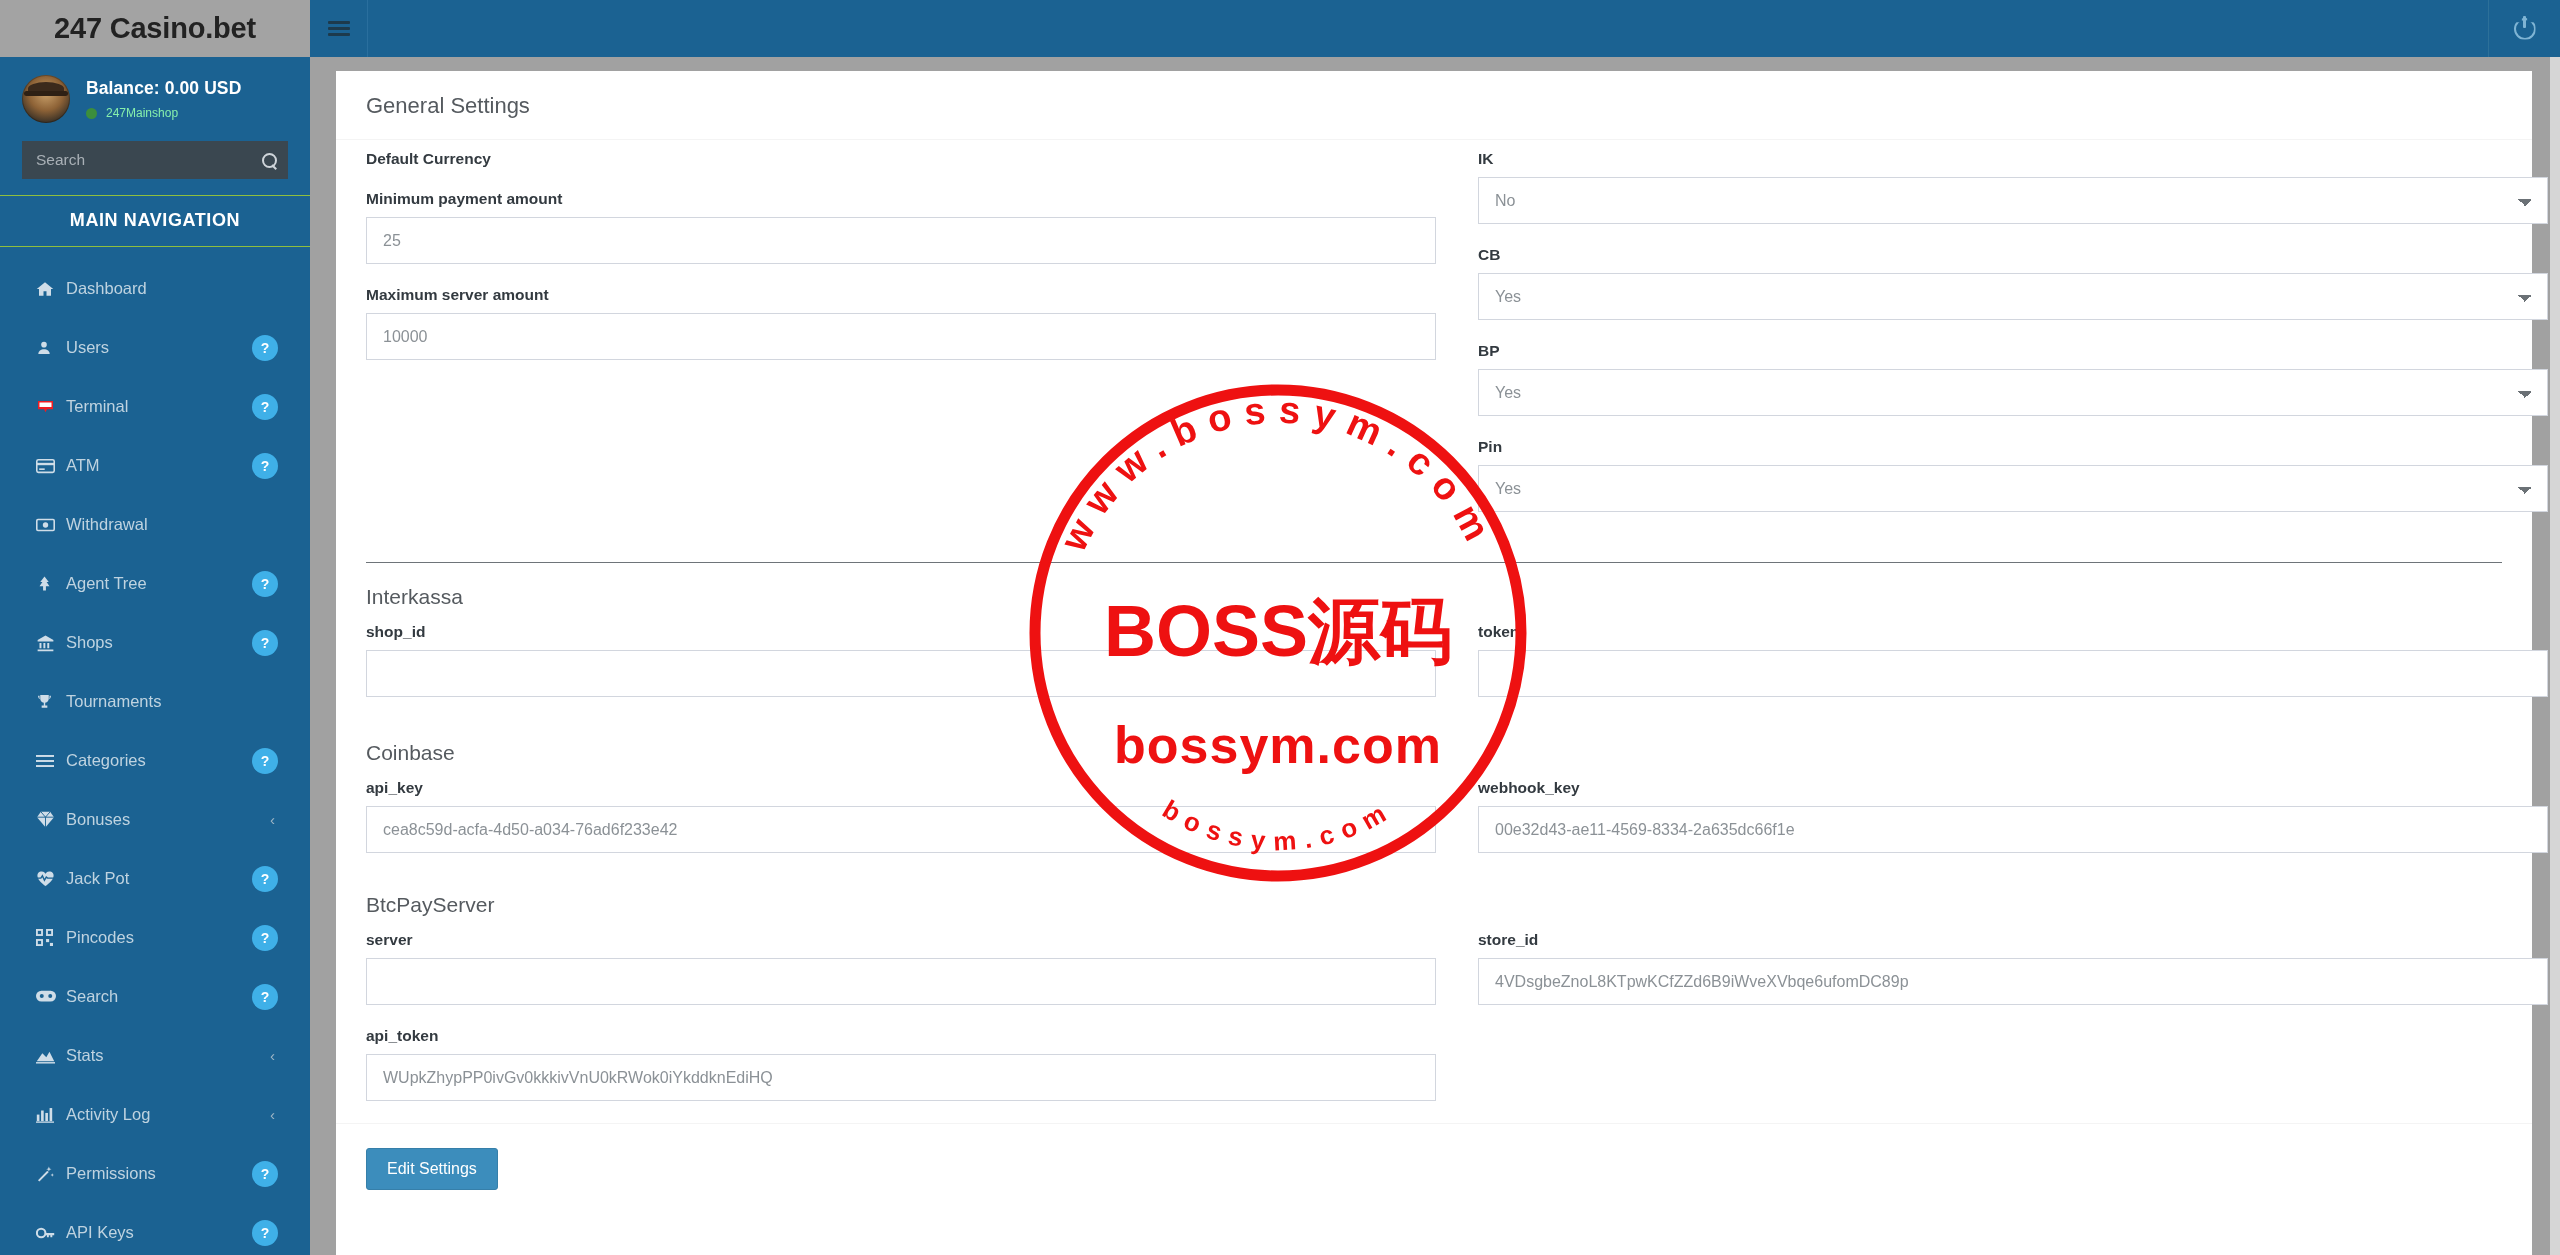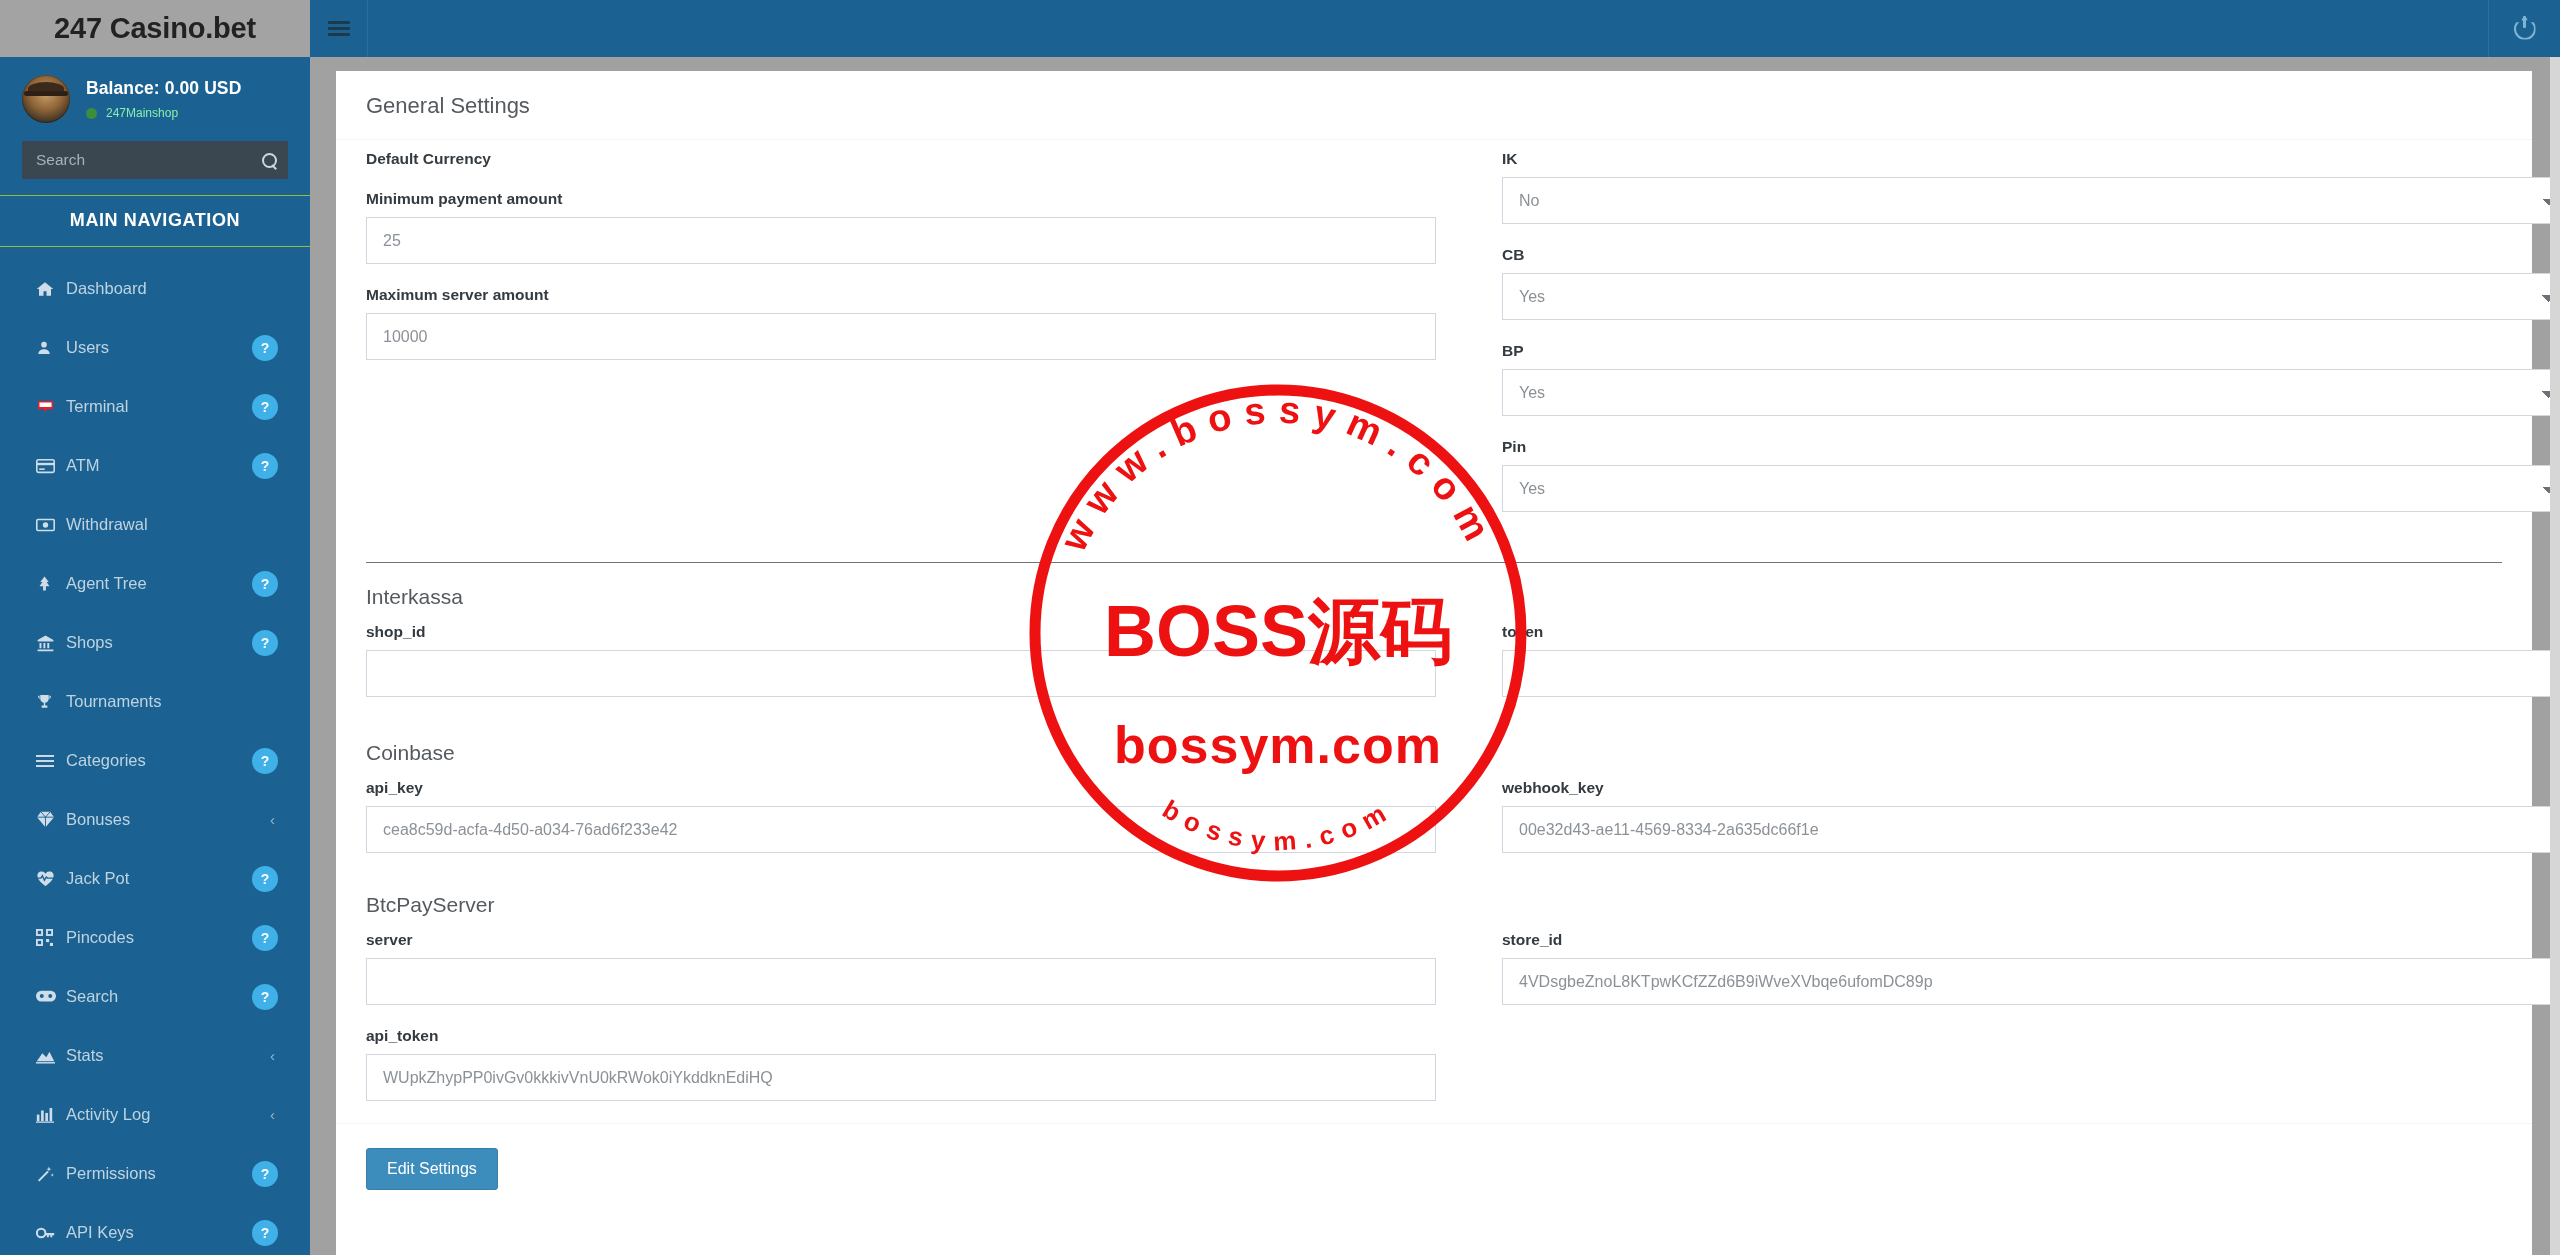--- a/index.html
+++ b/index.html
@@ -149,21 +149,21 @@
     position: absolute; left: 26px; top: 14px; width: 2196px; min-height: 1184px;
     background: #ffffff;
   }
   .box-header {
     padding: 22px 30px 20px 30px;
     border-bottom: 1px solid #f4f4f4;
   }
   .box-title { font-size: 22px; color: #555a5f; font-weight: normal; }
   .box-body { padding: 10px 30px 0 30px; position: relative; }
 
-  .row { display: flex; gap: 66px; }
+  .row { display: flex; gap: 42px; }
   .col { width: 1070px; flex: 0 0 1070px; }
 
   .form-group { margin-bottom: 22px; }
   .form-label {
     display: block; font-size: 15.5px; font-weight: bold; color: #333a40; margin-bottom: 9px;
   }
   .form-control {
     width: 100%; height: 47px; border: 1px solid #d2d6de; background: #ffffff;
     font-size: 16px; color: #8b9196; padding: 0 16px; outline: none;
     font-family: "Liberation Sans", sans-serif; border-radius: 0;

